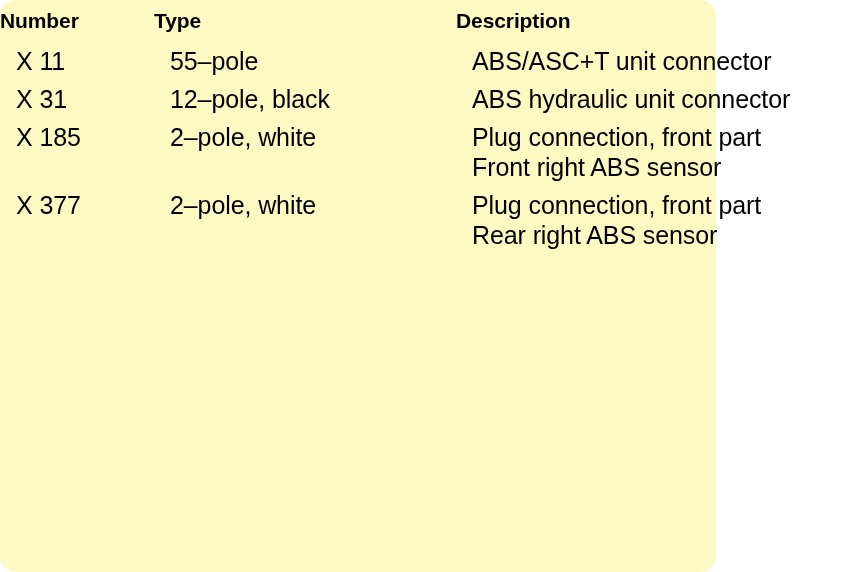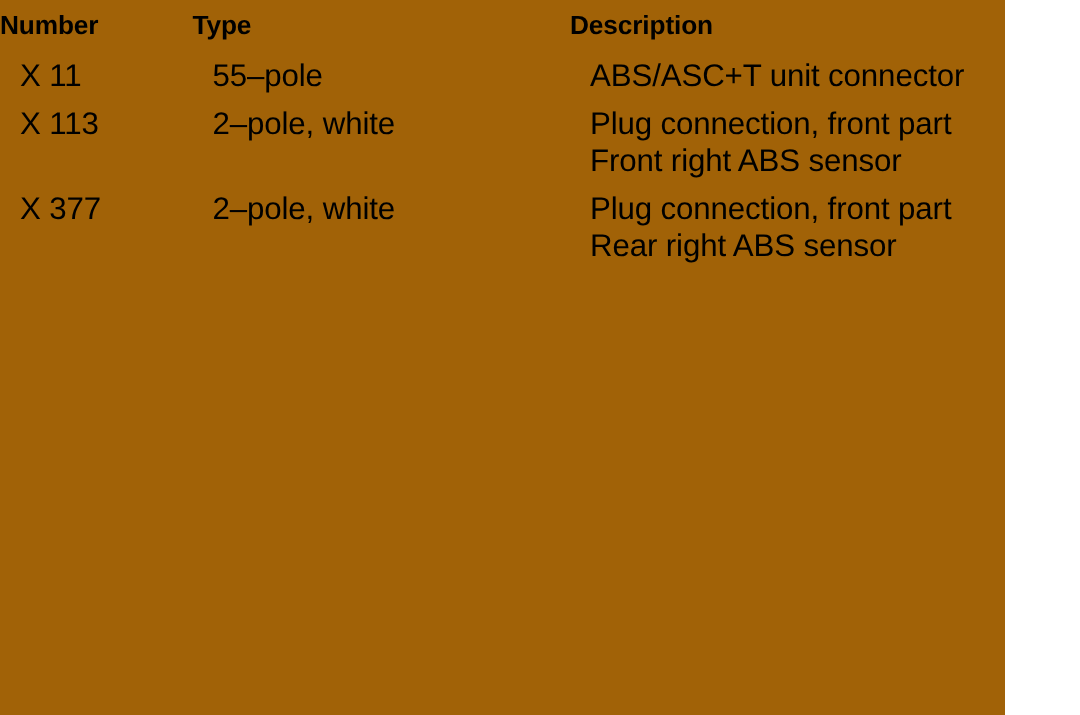--- a/index.html
+++ b/index.html
@@ -11,23 +11,24 @@
     width: 864px;
     height: 572px;
     overflow: hidden;
     font-family: "Liberation Sans", sans-serif;
     color: #000000;
     -webkit-font-smoothing: none;
   }
 
   .sheet {
     position: relative;
-    width: 804px;
+    width: 716px;
     height: 572px;
-    background: #a16207;
+    background: #fef9c3;
+    border-radius: 16px;
   }
 
   .conn-table {
     position: absolute;
     left: 0;
     top: 0;
     width: 864px;
     border-collapse: collapse;
     table-layout: fixed;
   }
@@ -93,22 +94,30 @@
     </thead>
     <tbody>
       <tr>
         <td class="cell-number">X 11</td>
         <td class="cell-type">55–pole</td>
         <td class="cell-desc">
           <span class="desc-line">ABS/ASC+T unit connector</span>
 
         </td>
       </tr>
+      <tr>
+        <td class="cell-number">X 31</td>
+        <td class="cell-type">12–pole, black</td>
+        <td class="cell-desc">
+          <span class="desc-line">ABS hydraulic unit connector</span>
+
+        </td>
+      </tr>
       <tr class="two-line">
-        <td class="cell-number">X 113</td>
+        <td class="cell-number">X 185</td>
         <td class="cell-type">2–pole, white</td>
         <td class="cell-desc">
           <span class="desc-line">Plug connection, front part</span>
           <span class="desc-line">Front right ABS sensor</span>
         </td>
       </tr>
       <tr class="two-line">
         <td class="cell-number">X 377</td>
         <td class="cell-type">2–pole, white</td>
         <td class="cell-desc">

